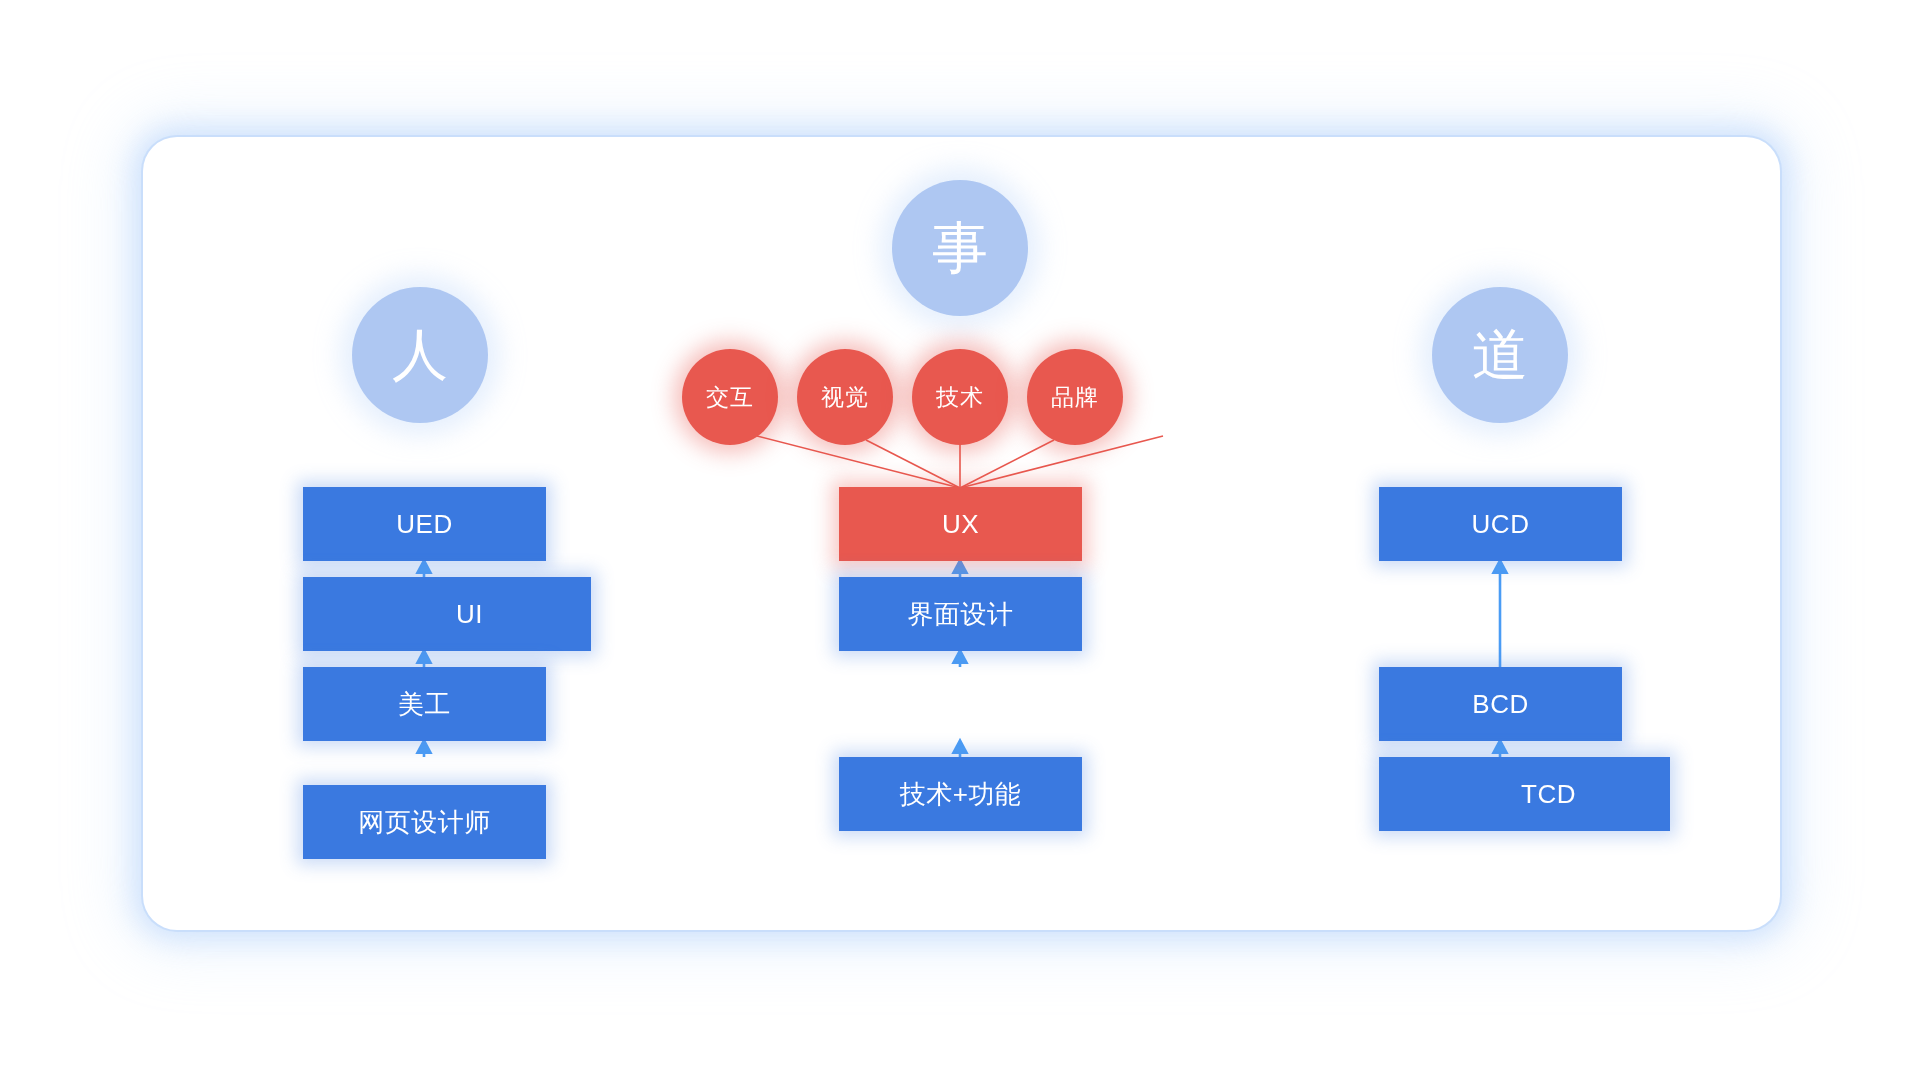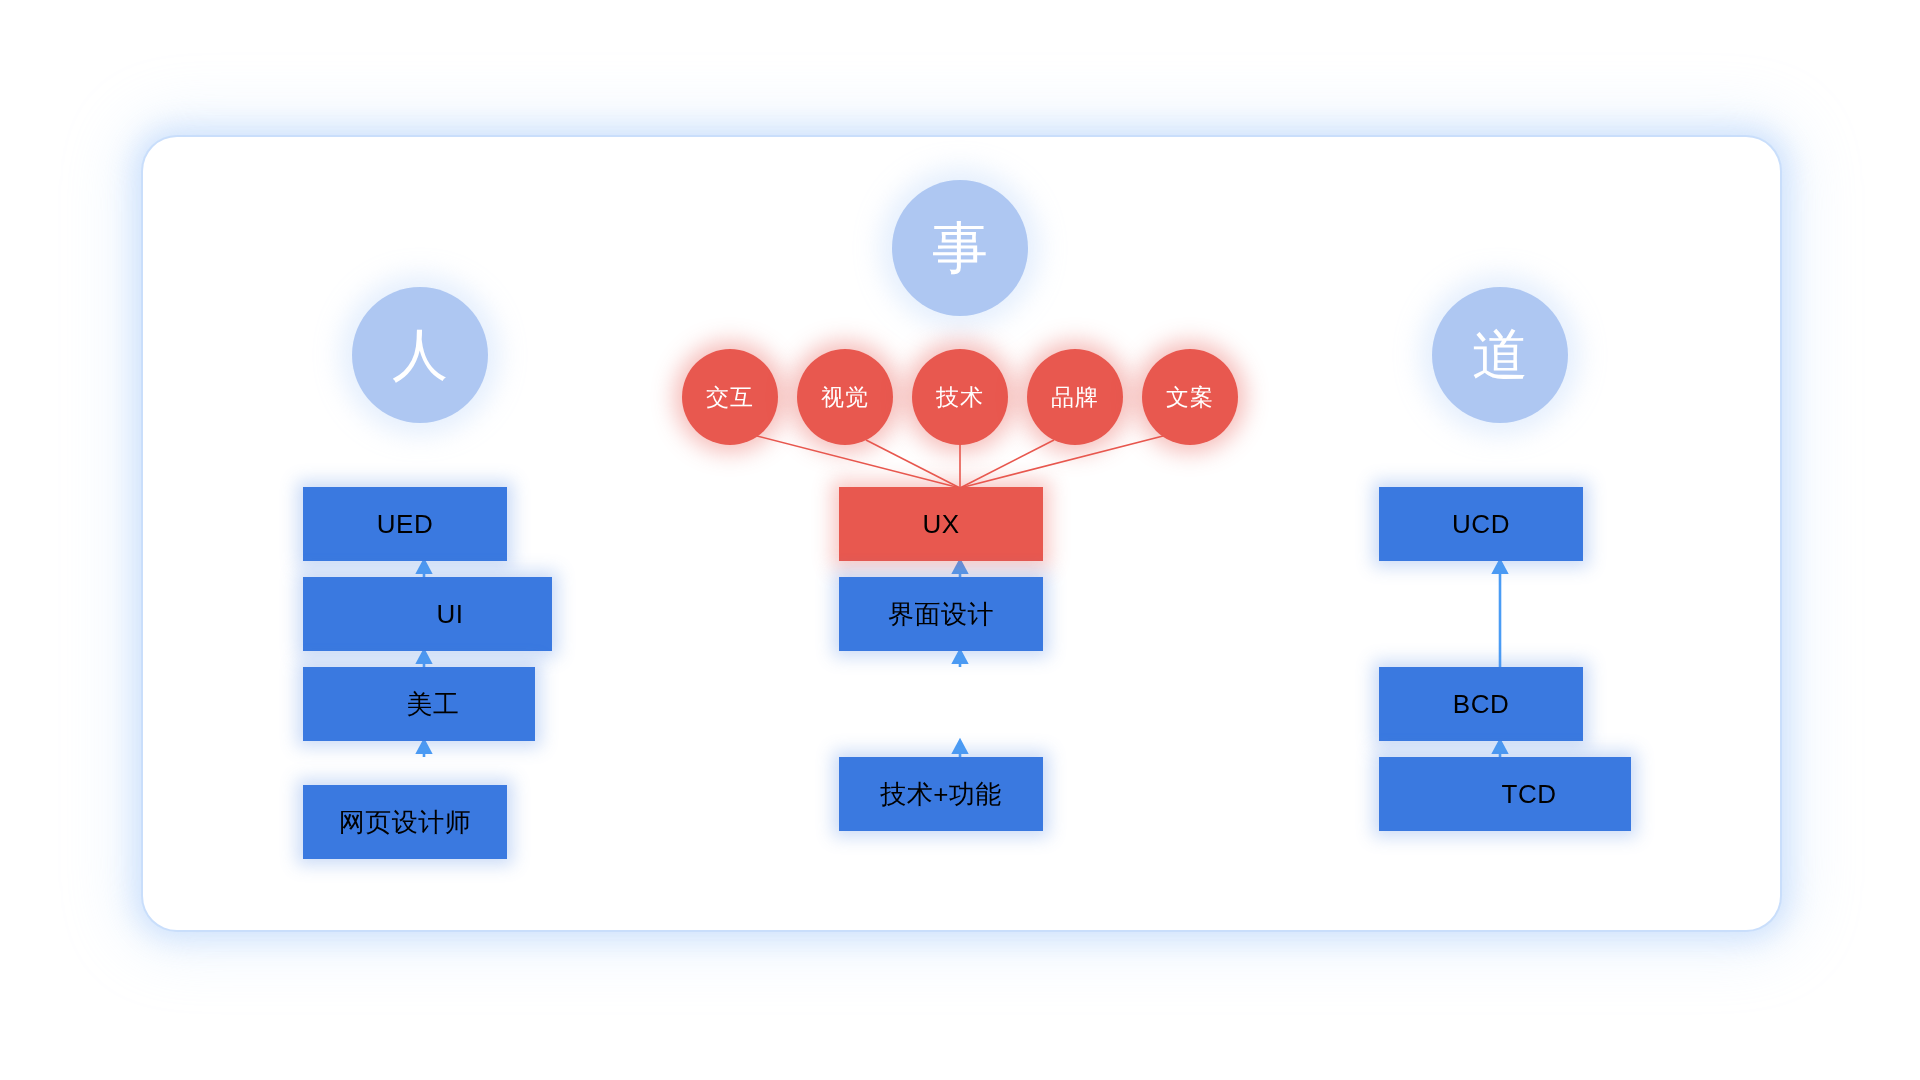--- a/index.html
+++ b/index.html
@@ -80,26 +80,26 @@
     font-size: 23px;
     font-weight: 300;
     letter-spacing: 1px;
     line-height: 1;
     box-shadow: 0 0 22px 8px rgba(232, 88, 79, 0.38);
   }
 
   
   .node {
     position: absolute;
-    width: 204px;
+    width: 243px;
     height: 74px;
     display: flex;
     align-items: center;
     justify-content: center;
-    color: #000000;
+    color: #ffffff;
     font-size: 26px;
     font-weight: 300;
     letter-spacing: 0.5px;
     line-height: 1;
   }
   .node.blue {
     background: #3a79e0;
     box-shadow: 0 0 16px 6px rgba(86, 140, 230, 0.30);
   }
   .node.red {
@@ -162,31 +162,28 @@
   </div>
   <div class="red-circle" style="left:797px; top:349px;">
     <span>视觉</span>
   </div>
   <div class="red-circle" style="left:912px; top:349px;">
     <span>技术</span>
   </div>
   <div class="red-circle" style="left:1027px; top:349px;">
     <span>品牌</span>
   </div>
-  <div class="red-circle" style="left:1142px; top:349px;">
-    <span>文案</span>
-  </div>
 
   <div class="node blue" style="left:303px; top:487px;">
     <span>UED</span>
   </div>
   <div class="node blue" style="left:303px; top:577px;padding-left:45px;">
     <span>UI</span>
   </div>
-  <div class="node blue" style="left:303px; top:667px;padding-left:28px;">
+  <div class="node blue" style="left:303px; top:667px;">
     <span>美工</span>
   </div>
   <div class="node blue" style="left:303px; top:757px;margin-top:28px;">
     <span>网页设计师</span>
   </div>
 
   <div class="node red" style="left:839px; top:487px;">
     <span>UX</span>
   </div>
   <div class="node blue" style="left:839px; top:577px;">

